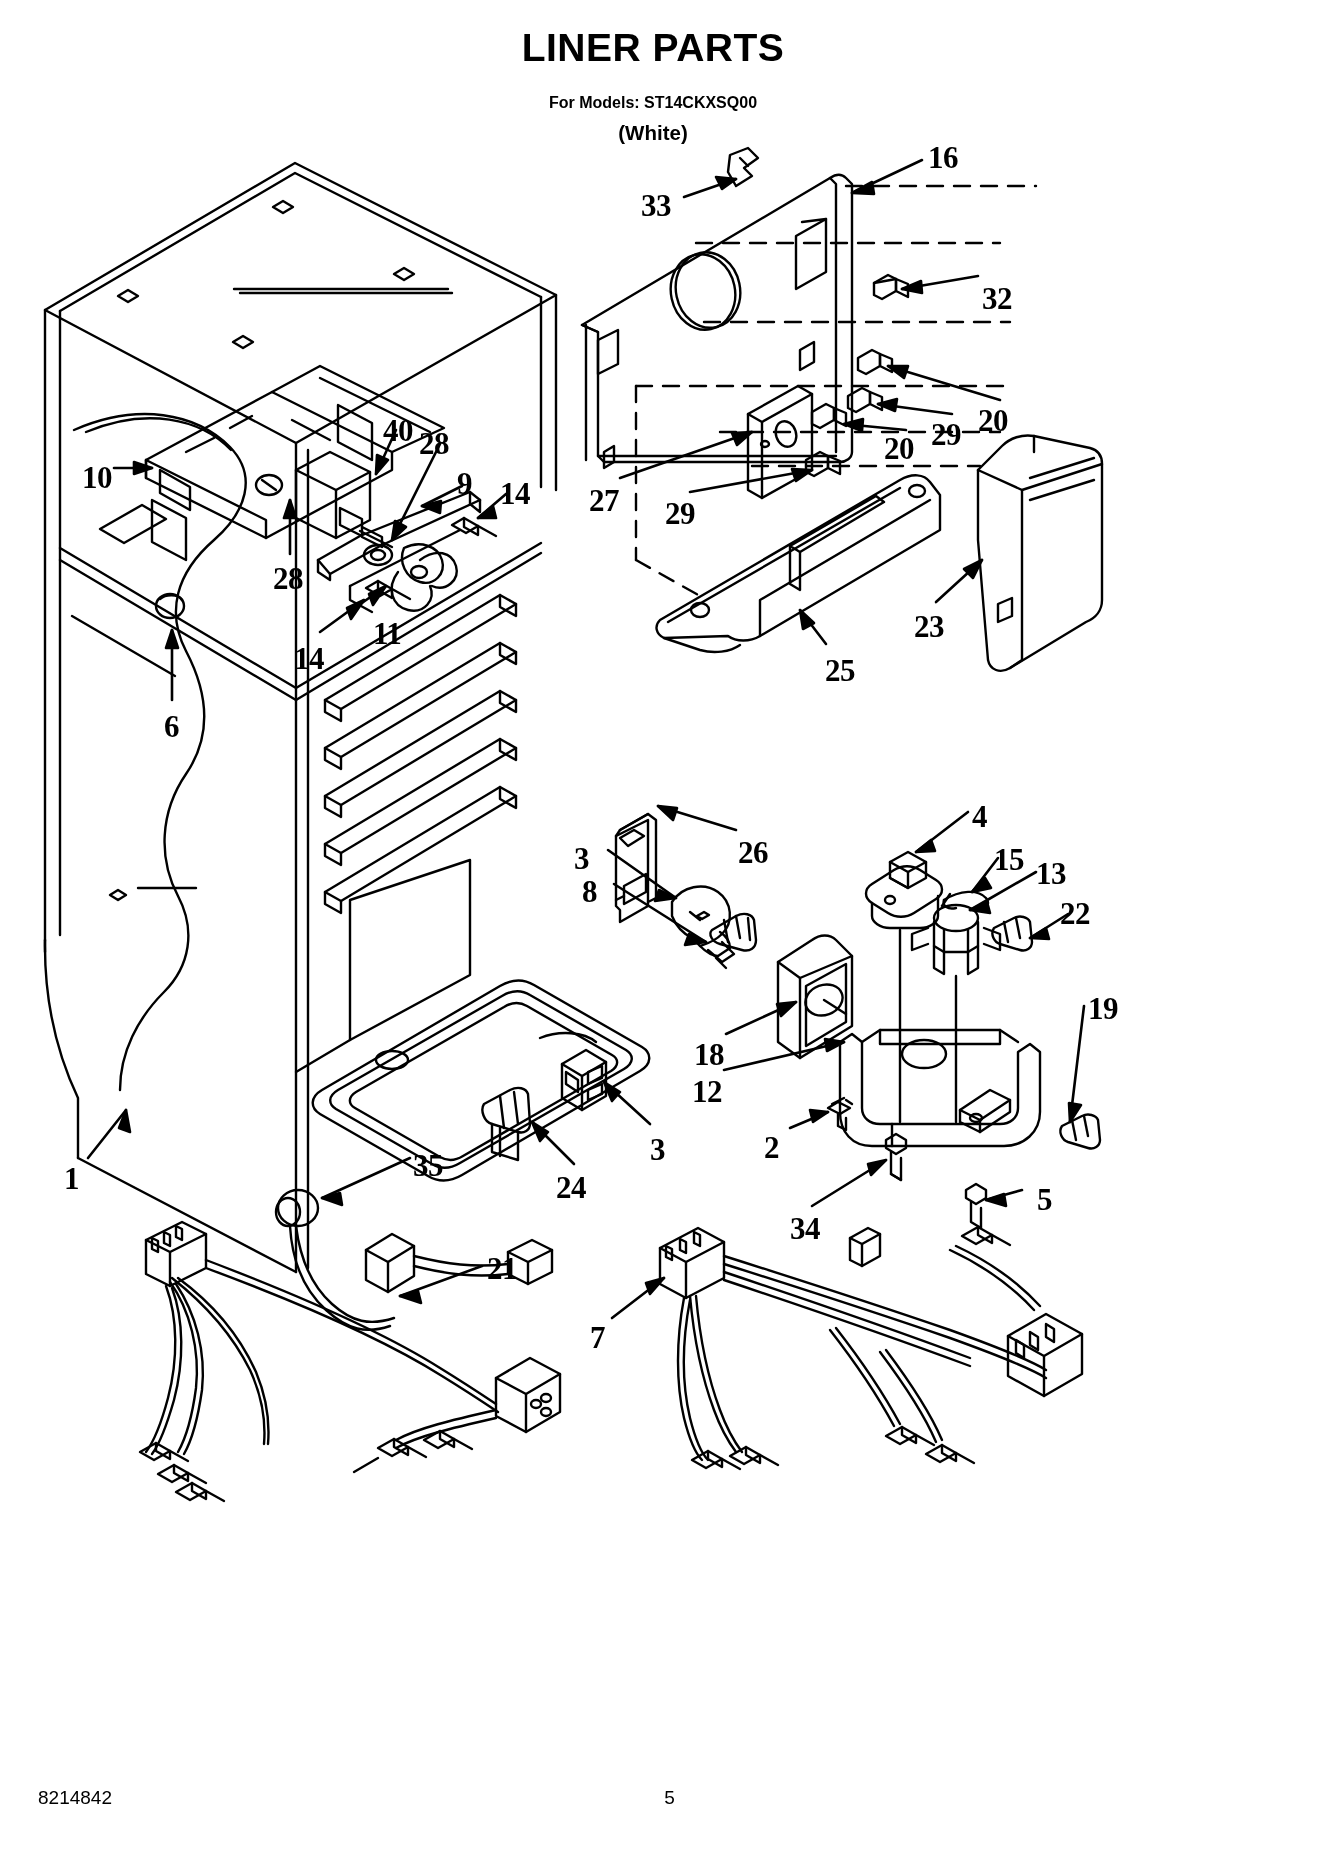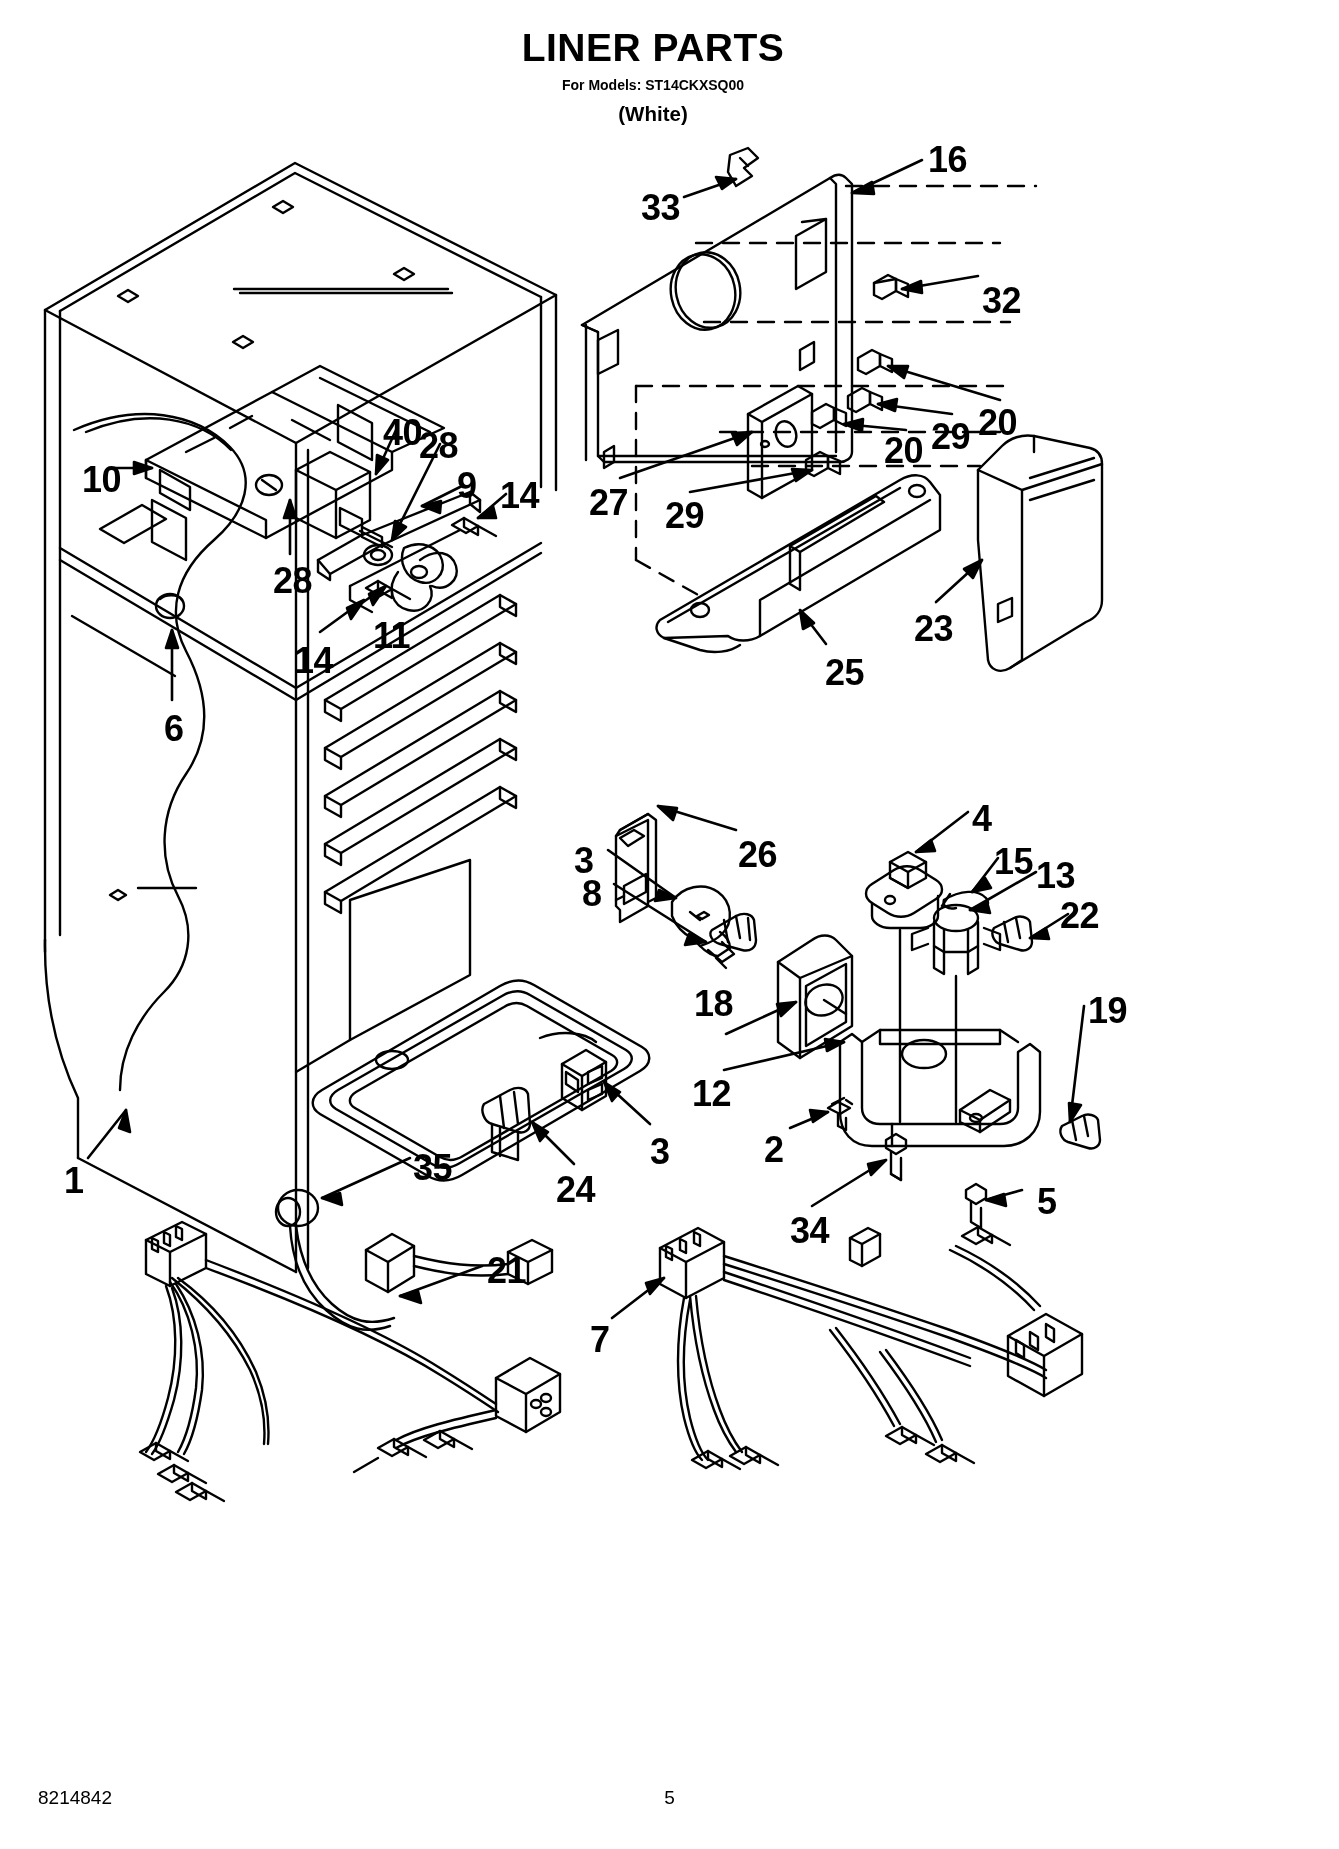--- a/index.html
+++ b/index.html
@@ -29,23 +29,23 @@
     text-align: center;
   }
   #doc-title {
     font-size: 39px;
     font-weight: bold;
     letter-spacing: 0.5px;
     line-height: 1.05;
     margin: 0;
   }
   #doc-subtitle {
-    font-size: 14px;
+    font-size: 16px;
     font-weight: bold;
-    margin-top: 9px;
+    margin-top: 25px;
     line-height: 1.1;
   }
   #doc-subtitle .model {
     font-weight: bold;
   }
   #doc-color {
     font-size: 20.5px;
     font-weight: bold;
     margin-top: 10px;
     line-height: 1.1;
@@ -59,22 +59,22 @@
     width: 1339px;
     height: 1849px;
   }
   #drawing svg {
     display: block;
   }
 
   
   .callout {
     position: absolute;
-    font-family: Liberation Sans, sans-serif;
-    font-size: 36px;
+    font-family: Liberation Serif, serif;
+    font-size: 31px;
     font-weight: bold;
     line-height: 1;
     white-space: nowrap;
     letter-spacing: -0.5px;
   }
 
   
   #footer {
     position: absolute;
     left: 0;
@@ -726,21 +726,21 @@
       <div class="callout" style="left: 294px; top: 643px;">14</div>
       <div class="callout" style="left: 164px; top: 711px;">6</div>
       <div class="callout" style="left: 738px; top: 837px;">26</div>
       <div class="callout" style="left: 574px; top: 843px;">3</div>
       <div class="callout" style="left: 582px; top: 876px;">8</div>
       <div class="callout" style="left: 972px; top: 801px;">4</div>
       <div class="callout" style="left: 994px; top: 844px;">15</div>
       <div class="callout" style="left: 1036px; top: 858px;">13</div>
       <div class="callout" style="left: 1060px; top: 898px;">22</div>
       <div class="callout" style="left: 1088px; top: 993px;">19</div>
-      <div class="callout" style="left: 694px; top: 986px;">18</div>
+      <div class="callout" style="left: 694px; top: 1039px;">18</div>
       <div class="callout" style="left: 692px; top: 1076px;">12</div>
       <div class="callout" style="left: 764px; top: 1132px;">2</div>
       <div class="callout" style="left: 650px; top: 1134px;">3</div>
       <div class="callout" style="left: 556px; top: 1172px;">24</div>
       <div class="callout" style="left: 413px; top: 1150px;">35</div>
       <div class="callout" style="left: 790px; top: 1213px;">34</div>
       <div class="callout" style="left: 1037px; top: 1184px;">5</div>
       <div class="callout" style="left: 64px; top: 1163px;">1</div>
       <div class="callout" style="left: 487px; top: 1253px;">21</div>
       <div class="callout" style="left: 590px; top: 1322px;">7</div>

